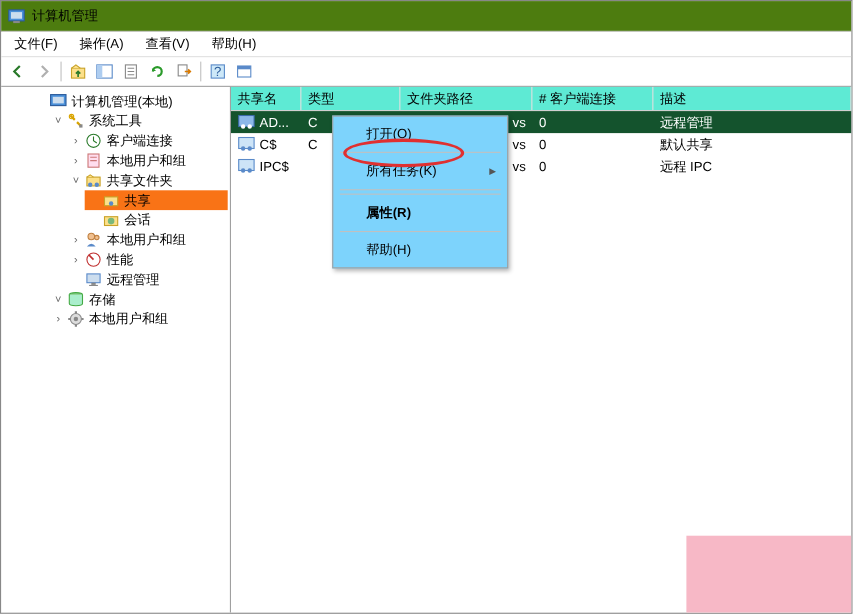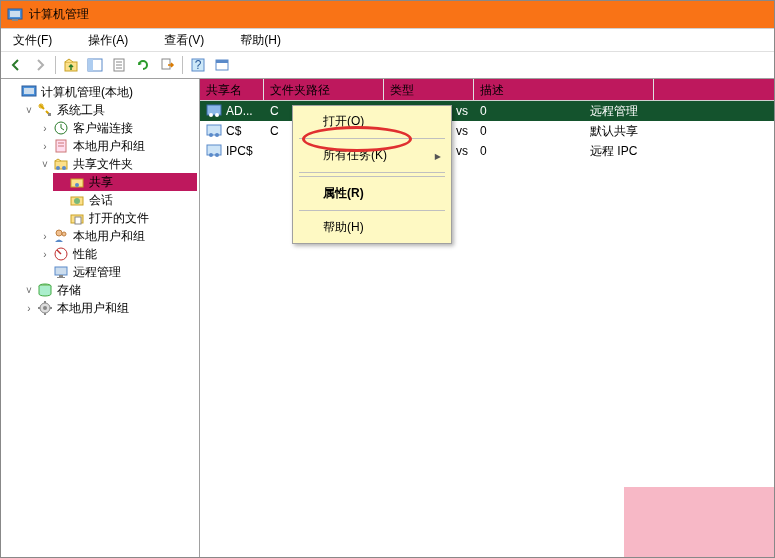--- a/index.html
+++ b/index.html
@@ -1,41 +1,41 @@
 <!DOCTYPE html>
 <html><head>
 <meta charset="utf-8">
 <style>
 * { box-sizing: border-box; margin: 0; padding: 0; font-family: "Microsoft YaHei", "Segoe UI", sans-serif; font-size: 12px; }
 body { background: #fff; width: 775px; height: 558px; overflow: hidden; position: relative; border: 1px solid #888; }
-.titlebar { height: 28px; display: flex; align-items: center; padding: 0 6px; border-bottom: 1px solid #d0d0d0; background: #f97316; }
+.titlebar { height: 28px; display: flex; align-items: center; padding: 0 6px; border-bottom: 1px solid #d0d0d0; background: #4d7c0f; }
 .titlebar .icon { width: 16px; height: 16px; margin-right: 6px; }
-.menubar { height: 22px; display: flex; align-items: center; padding: 0 4px; gap: 20px; }
+.menubar { height: 22px; display: flex; align-items: center; padding: 0 4px; gap: 4px; }
 .menubar .menu-item { padding: 2px 8px; cursor: default; }
 .toolbar { height: 28px; display: flex; align-items: center; padding: 2px 4px; border-top: 1px solid #e0e0e0; border-bottom: 1px solid #a0a0a0; gap: 2px; }
 .toolbar .tb-btn { width: 22px; height: 22px; display: flex; align-items: center; justify-content: center; border: 1px solid transparent; }
 .toolbar .sep { width: 1px; height: 18px; background: #c0c0c0; margin: 0 2px; }
 .main { display: flex; height: calc(100% - 78px); }
-.tree-pane { width: 199px; border-right: 1px solid #a0a0a0; padding: 4px 2px; overflow: auto; }
+.tree-pane { width: 199px; border-right: 1px solid #a0a0a0; padding: 4px 2px; overflow: auto; margin-left: 24px; }
 .tree ul { list-style: none; padding-left: 16px; }
 .tree > ul { padding-left: 2px; }
 .tree li { white-space: nowrap; }
 .tree-row { display: flex; align-items: center; height: 18px; padding: 1px 2px; cursor: default; }
-.tree-row.selected { background: #be185d; }
+.tree-row.selected { background: #f97316; }
 .twisty { width: 12px; height: 12px; display: inline-flex; align-items: center; justify-content: center; margin-right: 2px; color: #666; font-size: 10px; }
 .node-icon { width: 16px; height: 16px; margin-right: 4px; flex-shrink: 0; }
 .list-pane { flex: 1; position: relative; }
-.list-header { display: flex; height: 22px; border-bottom: 1px solid #d0d0d0; background: #be185d; }
+.list-header { display: flex; height: 22px; border-bottom: 1px solid #d0d0d0; background: #5eead4; }
 .list-header .col { padding: 3px 6px; border-right: 1px solid #e0e0e0; white-space: nowrap; overflow: hidden; }
 .list-body { }
 .list-row { display: flex; height: 20px; align-items: center; }
 .list-row.selected { background: #14532d; color: #fff; }
 .list-row .cell { padding: 2px 6px; white-space: nowrap; overflow: hidden; display: flex; align-items: center; }
 .share-icon { width: 16px; height: 14px; margin-right: 4px; flex-shrink: 0; }
-.context-menu { position: absolute; background: #fef9c3; border: 1px solid #a0a0a0; box-shadow: 2px 2px 4px rgba(0,0,0,.3); padding: 2px; min-width: 160px; z-index: 10; }
+.context-menu { position: absolute; background: #7dd3fc; border: 1px solid #a0a0a0; box-shadow: 2px 2px 4px rgba(0,0,0,.3); padding: 2px; min-width: 160px; z-index: 10; }
 .context-menu .cm-item { padding: 5px 24px 5px 28px; position: relative; cursor: default; }
 .context-menu .cm-sep { height: 1px; background: #c0c0c0; margin: 3px 4px; }
 .context-menu .cm-item.has-sub::after { content: "▶"; position: absolute; right: 8px; font-size: 8px; color: #555; top: 50%; transform: translateY(-50%); }
 .highlight-ellipse { position: absolute; border: 3px solid #e03030; border-radius: 50%; pointer-events: none; z-index: 20; }
 .pink-box { position: absolute; right: 0; bottom: 0; width: 150px; height: 70px; background: #f7b8c6; }
 .c-sharename { width: 64px; }
 .c-path { width: 120px; }
 .c-type { width: 90px; }
 .c-clients { width: 110px; }
 .c-desc { width: 180px; }
@@ -190,30 +190,20 @@
                   </div>
                     </li>
                   <li>
                       <div class="tree-row">
                     <span class="twisty"></span>
                     <span class="node-icon"><svg viewBox="0 0 16 16">
                             <rect x="2" y="5" width="12" height="8" fill="#fce08a" stroke="#c9a227"></rect>
                             <circle cx="8" cy="9" r="3" fill="#7ab87a"></circle>
                           </svg></span>
                     <span>会话</span>
-                  </div>
-                    </li>
-                  <li>
-                      <div class="tree-row">
-                    <span class="twisty"></span>
-                    <span class="node-icon"><svg viewBox="0 0 16 16">
-                            <rect x="2" y="5" width="12" height="8" fill="#fce08a" stroke="#c9a227"></rect>
-                            <rect x="6" y="7" width="6" height="7" fill="#fff" stroke="#888"></rect>
-                          </svg></span>
-                    <span>打开的文件</span>
                   </div>
                     </li>
                 </ul>
               </li>
               <li>
                   <div class="tree-row">
                 <span class="twisty">›</span>
                 <span class="node-icon"><svg viewBox="0 0 16 16">
                         <circle cx="6" cy="5" r="3" fill="#f0c090" stroke="#c08040"></circle>
                         <path d="M2 14 Q6 9 10 14" fill="#5a8ac9"></path>
@@ -267,22 +257,23 @@
           </div>
             </li>
         </ul>
       </li>
     </ul>
   </div>
 
   <div class="list-pane">
     <div class="list-header">
       <div class="col c-sharename">共享名</div>
+      <div class="col c-type">类型</div>
       <div class="col c-path">文件夹路径</div>
-      <div class="col c-type">类型</div>
+      <div class="col c-clients"># 客户端连接</div>
       <div class="col c-desc">描述</div>
     </div>
     <div class="list-body">
       <div class="list-row selected">
         <div class="cell c-sharename">
           <span class="share-icon"><svg viewBox="0 0 16 14">
                 <rect x="1" y="1" width="14" height="10" fill="#8cb8e8" stroke="#3a6aa8"></rect>
                 <circle cx="5" cy="11" r="2" fill="#fff"></circle>
                 <circle cx="11" cy="11" r="2" fill="#fff"></circle>
               </svg></span>

